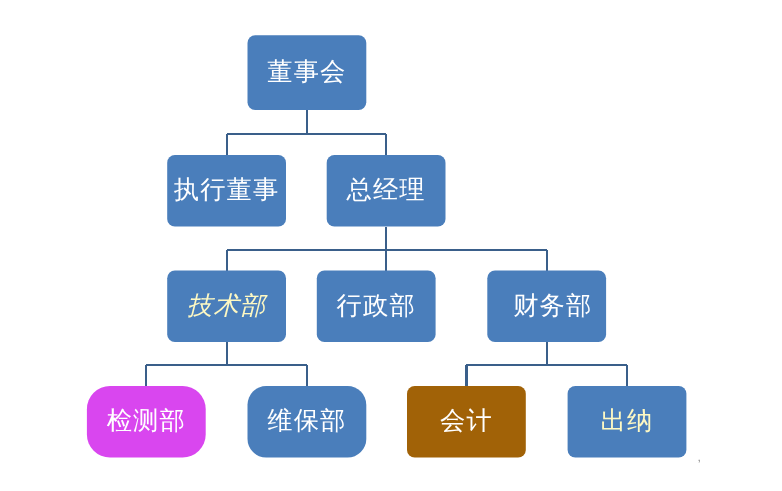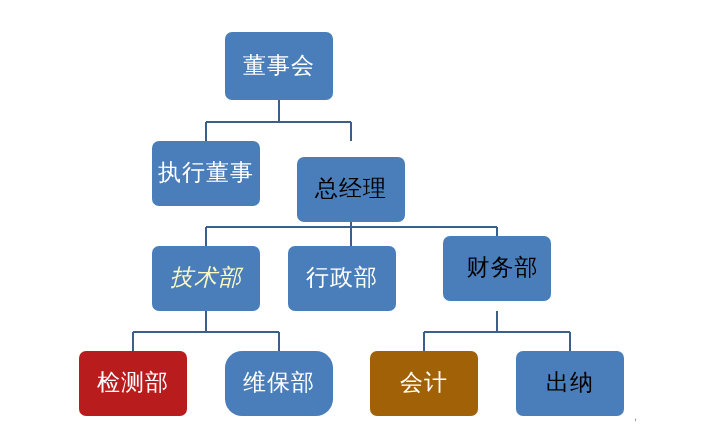--- a/index.html
+++ b/index.html
@@ -77,41 +77,41 @@
       <line x1="570" y1="332" x2="570" y2="351" stroke="#3a5f8a" stroke-width="2" shape-rendering="crispEdges"></line>
     </svg>
 
   <div id="nodes-layer">
       <div class="node-box" style="left: 225px; top: 32px; width: 108px; height: 68px; background: rgb(74, 126, 187); color: rgb(255, 255, 255);">
         <span class="node-label">董事会</span>
       </div>
       <div class="node-box" style="left: 152px; top: 141px; width: 108px; height: 65px; background: rgb(74, 126, 187); color: rgb(255, 255, 255); justify-content: center;">
         <span class="node-label">执行董事</span>
       </div>
-      <div class="node-box" style="left: 297px; top: 141px; width: 108px; height: 65px; background: rgb(74, 126, 187); color: #000000; margin-top: 16px;">
+      <div class="node-box" style="left: 297px; top: 141px; width: 108px; height: 65px; background: rgb(74, 126, 187); color: #ffffff;">
         <span class="node-label">总经理</span>
       </div>
       <div class="node-box" style="left: 152px; top: 246px; width: 108px; height: 65px; background: rgb(74, 126, 187); color: #fef9c3; font-style: italic;">
         <span class="node-label">技术部</span>
       </div>
       <div class="node-box" style="left: 288px; top: 246px; width: 108px; height: 65px; background: rgb(74, 126, 187); color: rgb(255, 255, 255);">
         <span class="node-label">行政部</span>
       </div>
-      <div class="node-box" style="left: 443px; top: 236px; width: 108px; height: 65px; background: rgb(74, 126, 187); color: #000000; padding-left: 11px;">
+      <div class="node-box" style="left: 443px; top: 246px; width: 108px; height: 65px; background: rgb(74, 126, 187); color: #ffffff; padding-left: 11px;">
         <span class="node-label">财务部</span>
       </div>
-      <div class="node-box" style="left: 79px; top: 351px; width: 108px; height: 65px; background: #b91c1c; color: rgb(255, 255, 255);">
+      <div class="node-box" style="left: 79px; top: 351px; width: 108px; height: 65px; background: #d946ef; color: rgb(255, 255, 255); border-radius: 21px;">
         <span class="node-label">检测部</span>
       </div>
       <div class="node-box" style="left: 225px; top: 351px; width: 108px; height: 65px; background: rgb(74, 126, 187); color: rgb(255, 255, 255); border-radius: 17px;">
         <span class="node-label">维保部</span>
       </div>
       <div class="node-box" style="left: 370px; top: 351px; width: 108px; height: 65px; background: #a16207; color: rgb(255, 255, 255);">
         <span class="node-label">会计</span>
       </div>
-      <div class="node-box" style="left: 516px; top: 351px; width: 108px; height: 65px; background: rgb(74, 126, 187); color: #000000;">
+      <div class="node-box" style="left: 516px; top: 351px; width: 108px; height: 65px; background: rgb(74, 126, 187); color: #fef9c3;">
         <span class="node-label">出纳</span>
       </div>
     </div>
 
   <span class="stray-mark" style="left: 634px; top: 411px;">,</span>
 
 </div>
 
 </body></html>

